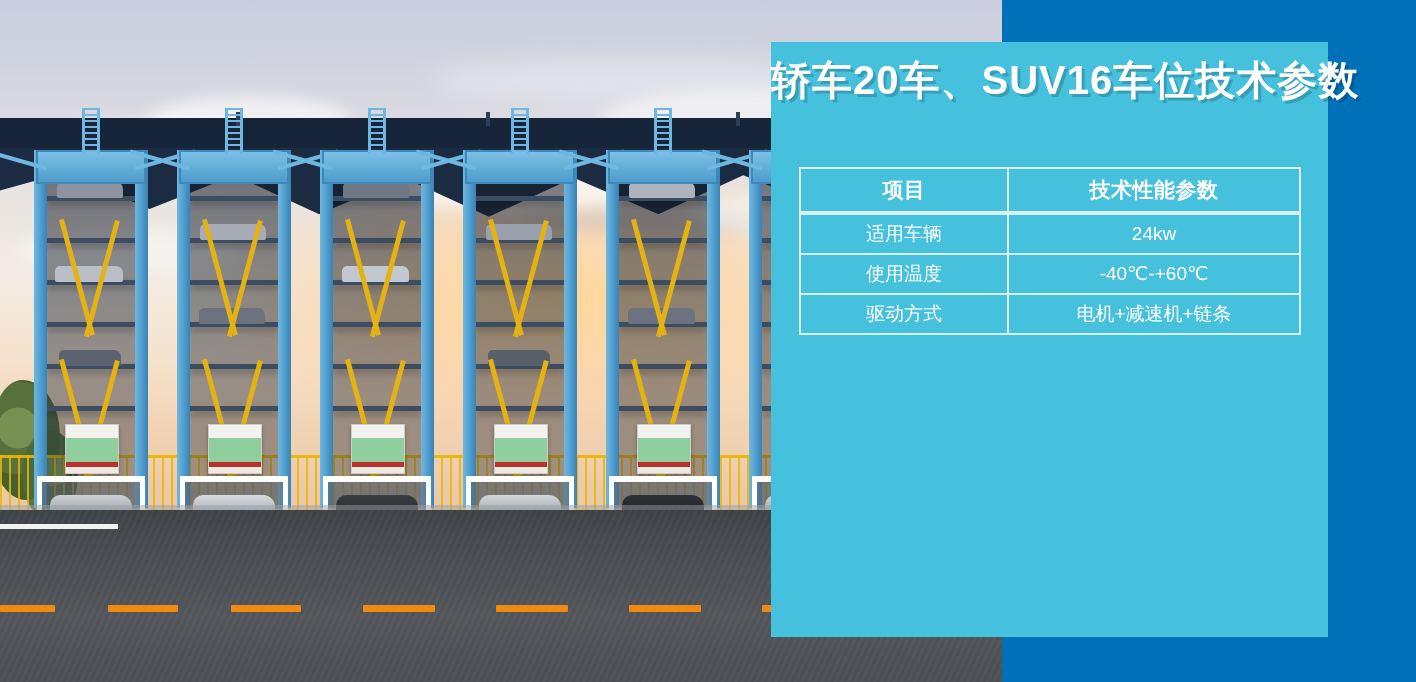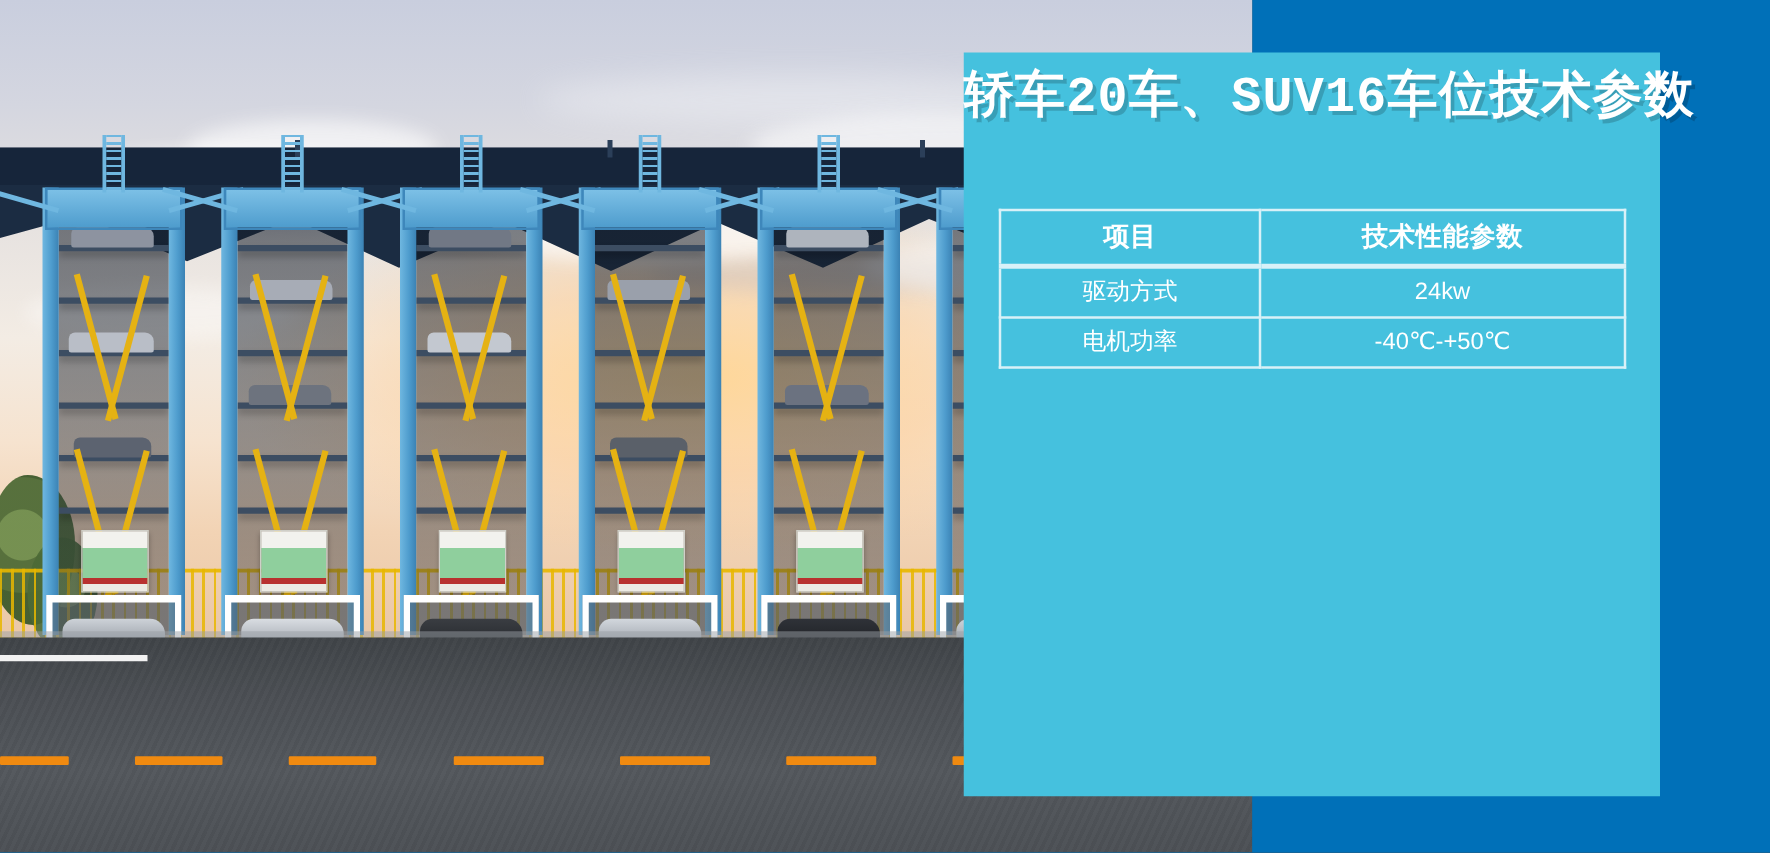--- a/index.html
+++ b/index.html
@@ -81,21 +81,21 @@
   
   .slab{position:absolute;left:1002px;top:0;width:414px;height:682px;background:#0070b8;}
   .slab-bottom{position:absolute;left:1002px;top:637px;width:414px;height:45px;background:#0070b8;}
 
   
   .panel{position:absolute;left:771px;top:42px;width:557px;height:595px;background:#45c1de;}
 
   .panel-title{position:absolute;left:0;top:18px;width:557px;text-align:center;
     font-size:40px;font-weight:700;color:#ffffff;letter-spacing:1px;line-height:1;
     text-shadow:3px 3px 0 rgba(0,0,0,.18);white-space:nowrap;
-    font-family:Liberation Mono, monospace;}
+    font-family:Liberation Sans, sans-serif;}
 
   .spec-table{position:absolute;left:28px;top:125px;width:452px;border-collapse:collapse;
     table-layout:fixed;}
   .spec-table td,.spec-table th{border:2px solid #d8f1f8;color:#ffffff;text-align:center;
     font-size:19px;padding:0;line-height:1.25;}
   .spec-table th{font-size:21px;font-weight:700;height:42px;letter-spacing:.5px;}
   .spec-table td{height:38px;font-weight:400;}
   .spec-table .col-a{width:208px;}
   .spec-table .col-b{width:292px;}
   .spec-table tr.head th{border-bottom-width:4px;}
@@ -350,25 +350,29 @@
       <colgroup>
           <col class="col-a">
           <col class="col-b">
         </colgroup>
       <tbody>
         <tr class="head">
           <th>项目</th>
           <th>技术性能参数</th>
         </tr>
         <tr>
-          <td>驱动方式</td>
+          <td>适用车辆</td>
           <td>24kw</td>
         </tr>
         <tr>
-          <td>电机功率</td>
-          <td>-40℃-+50℃</td>
+          <td>使用温度</td>
+          <td>-40℃-+60℃</td>
+        </tr>
+        <tr>
+          <td>驱动方式</td>
+          <td>电机+减速机+链条</td>
         </tr>
       </tbody>
     </table>
 
   </div>
 
 </div>
 
 </body></html>

